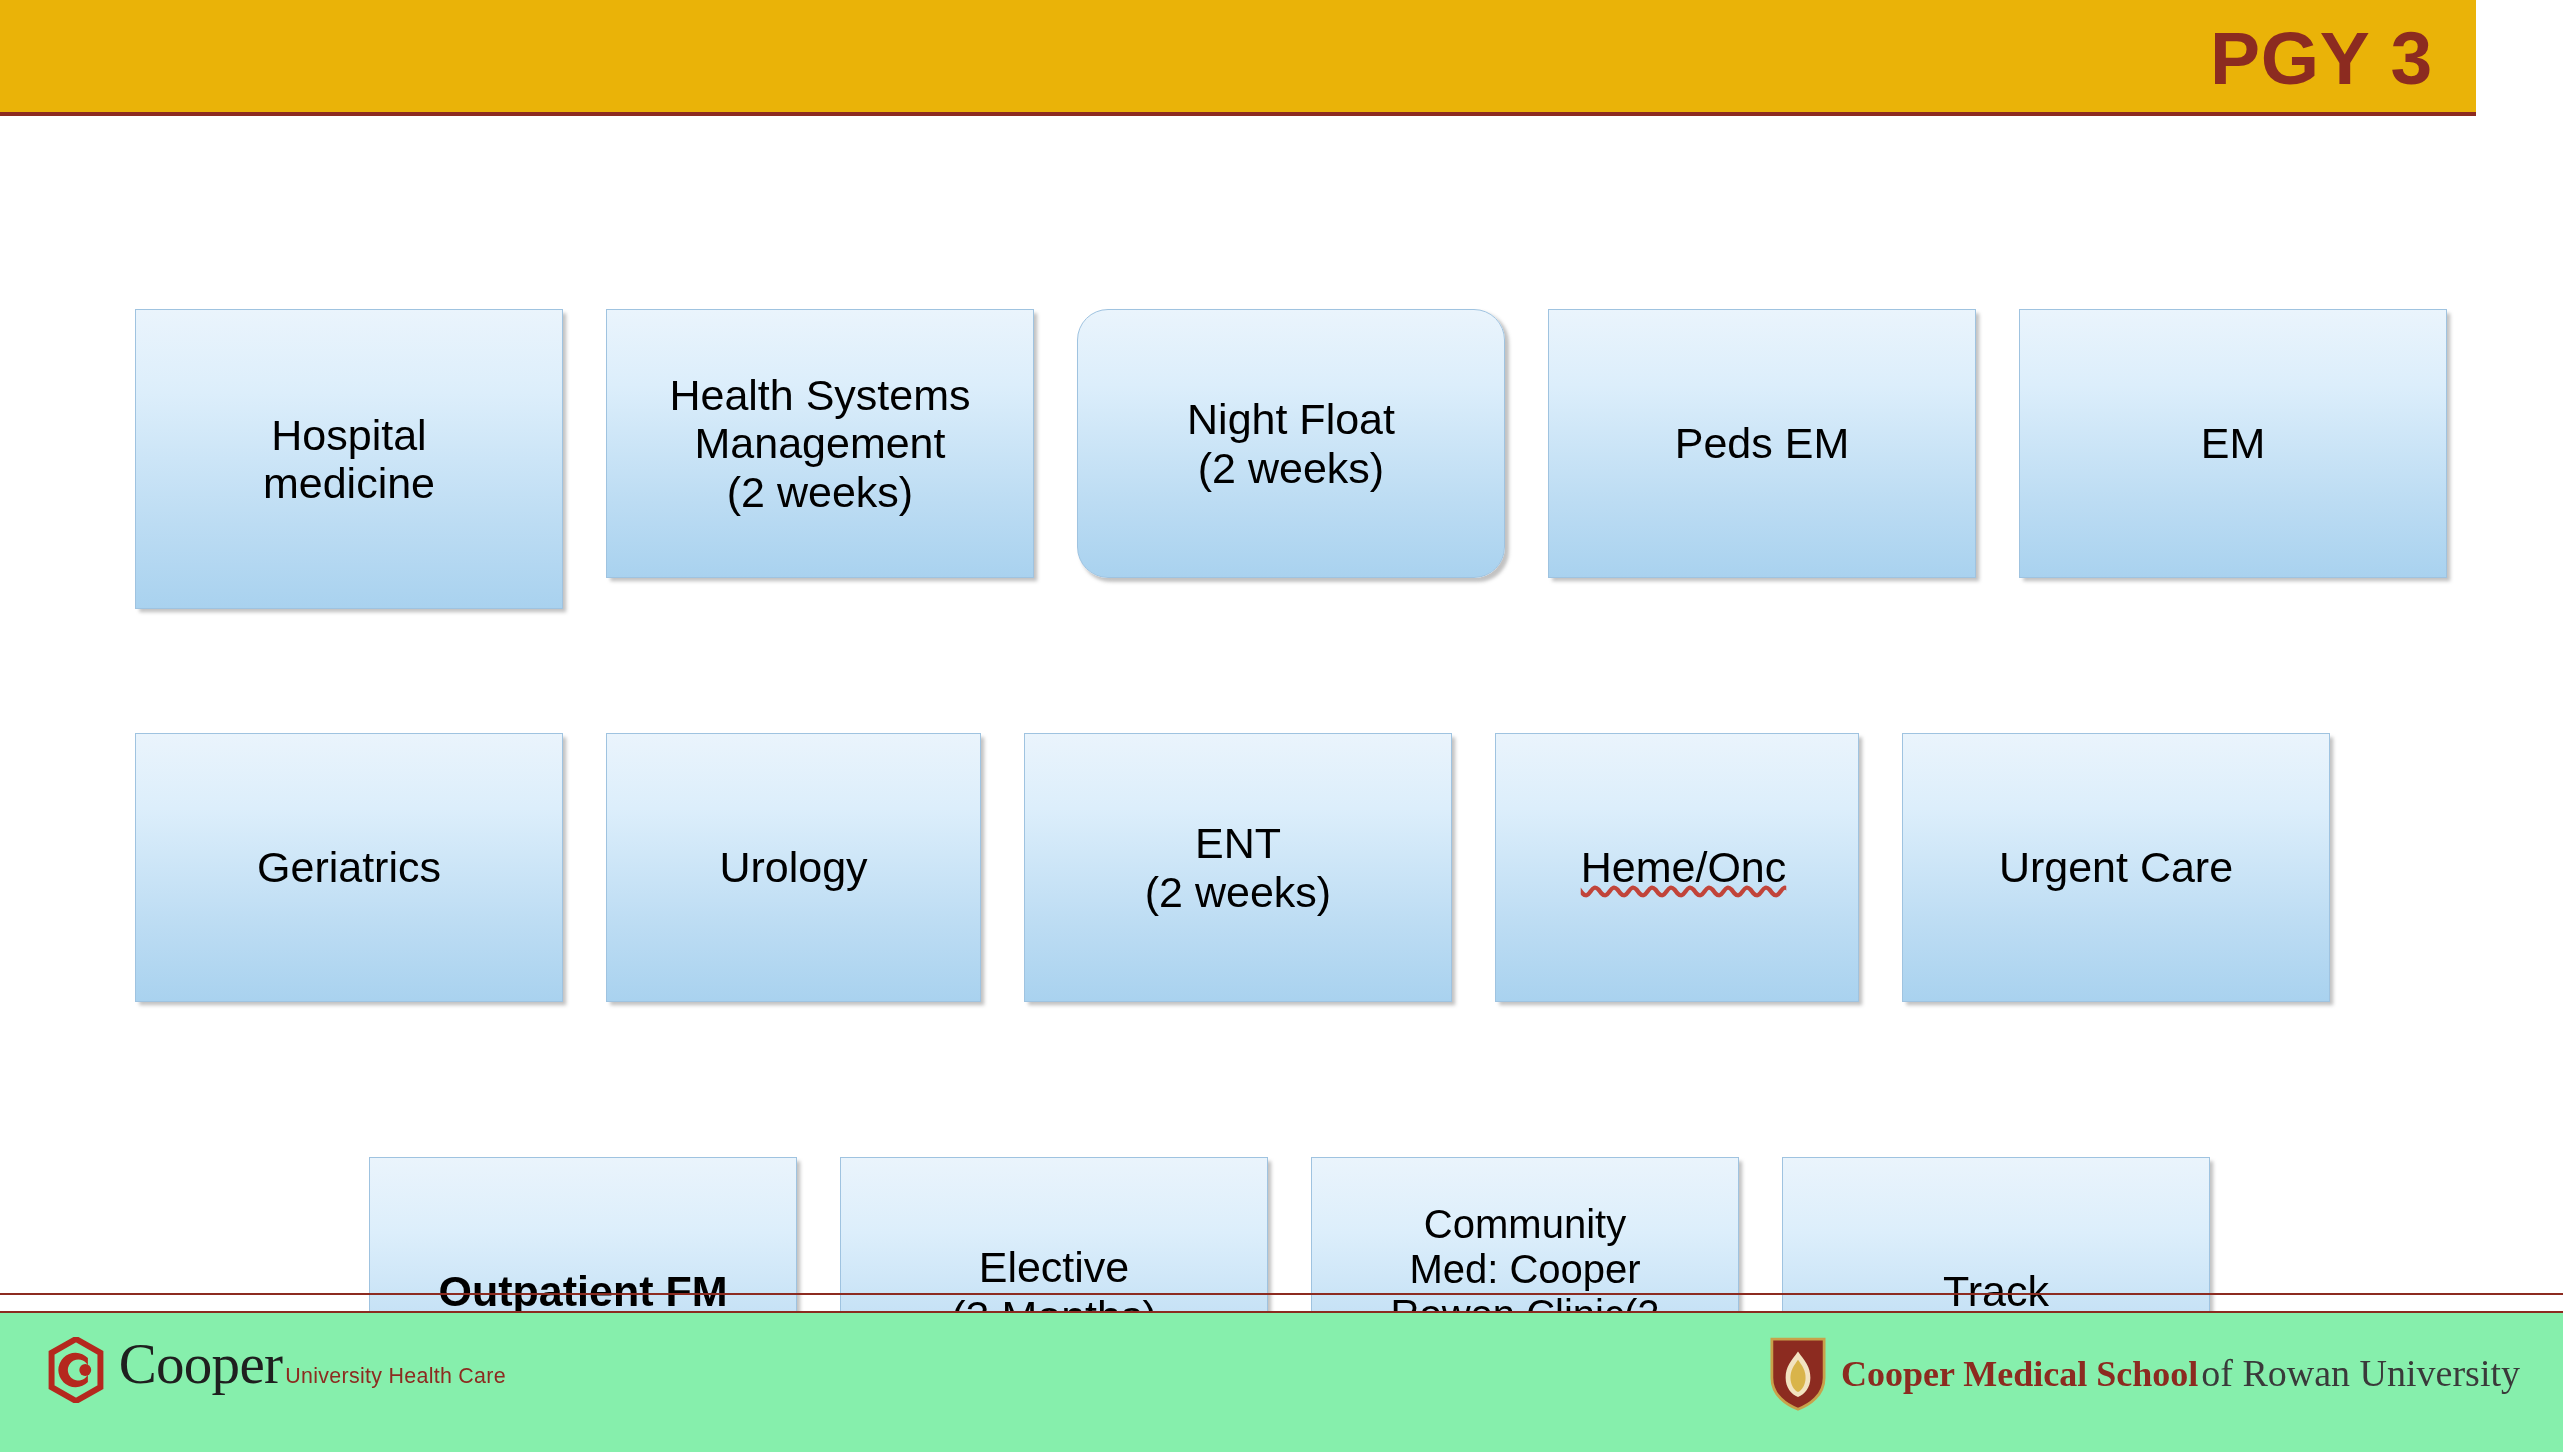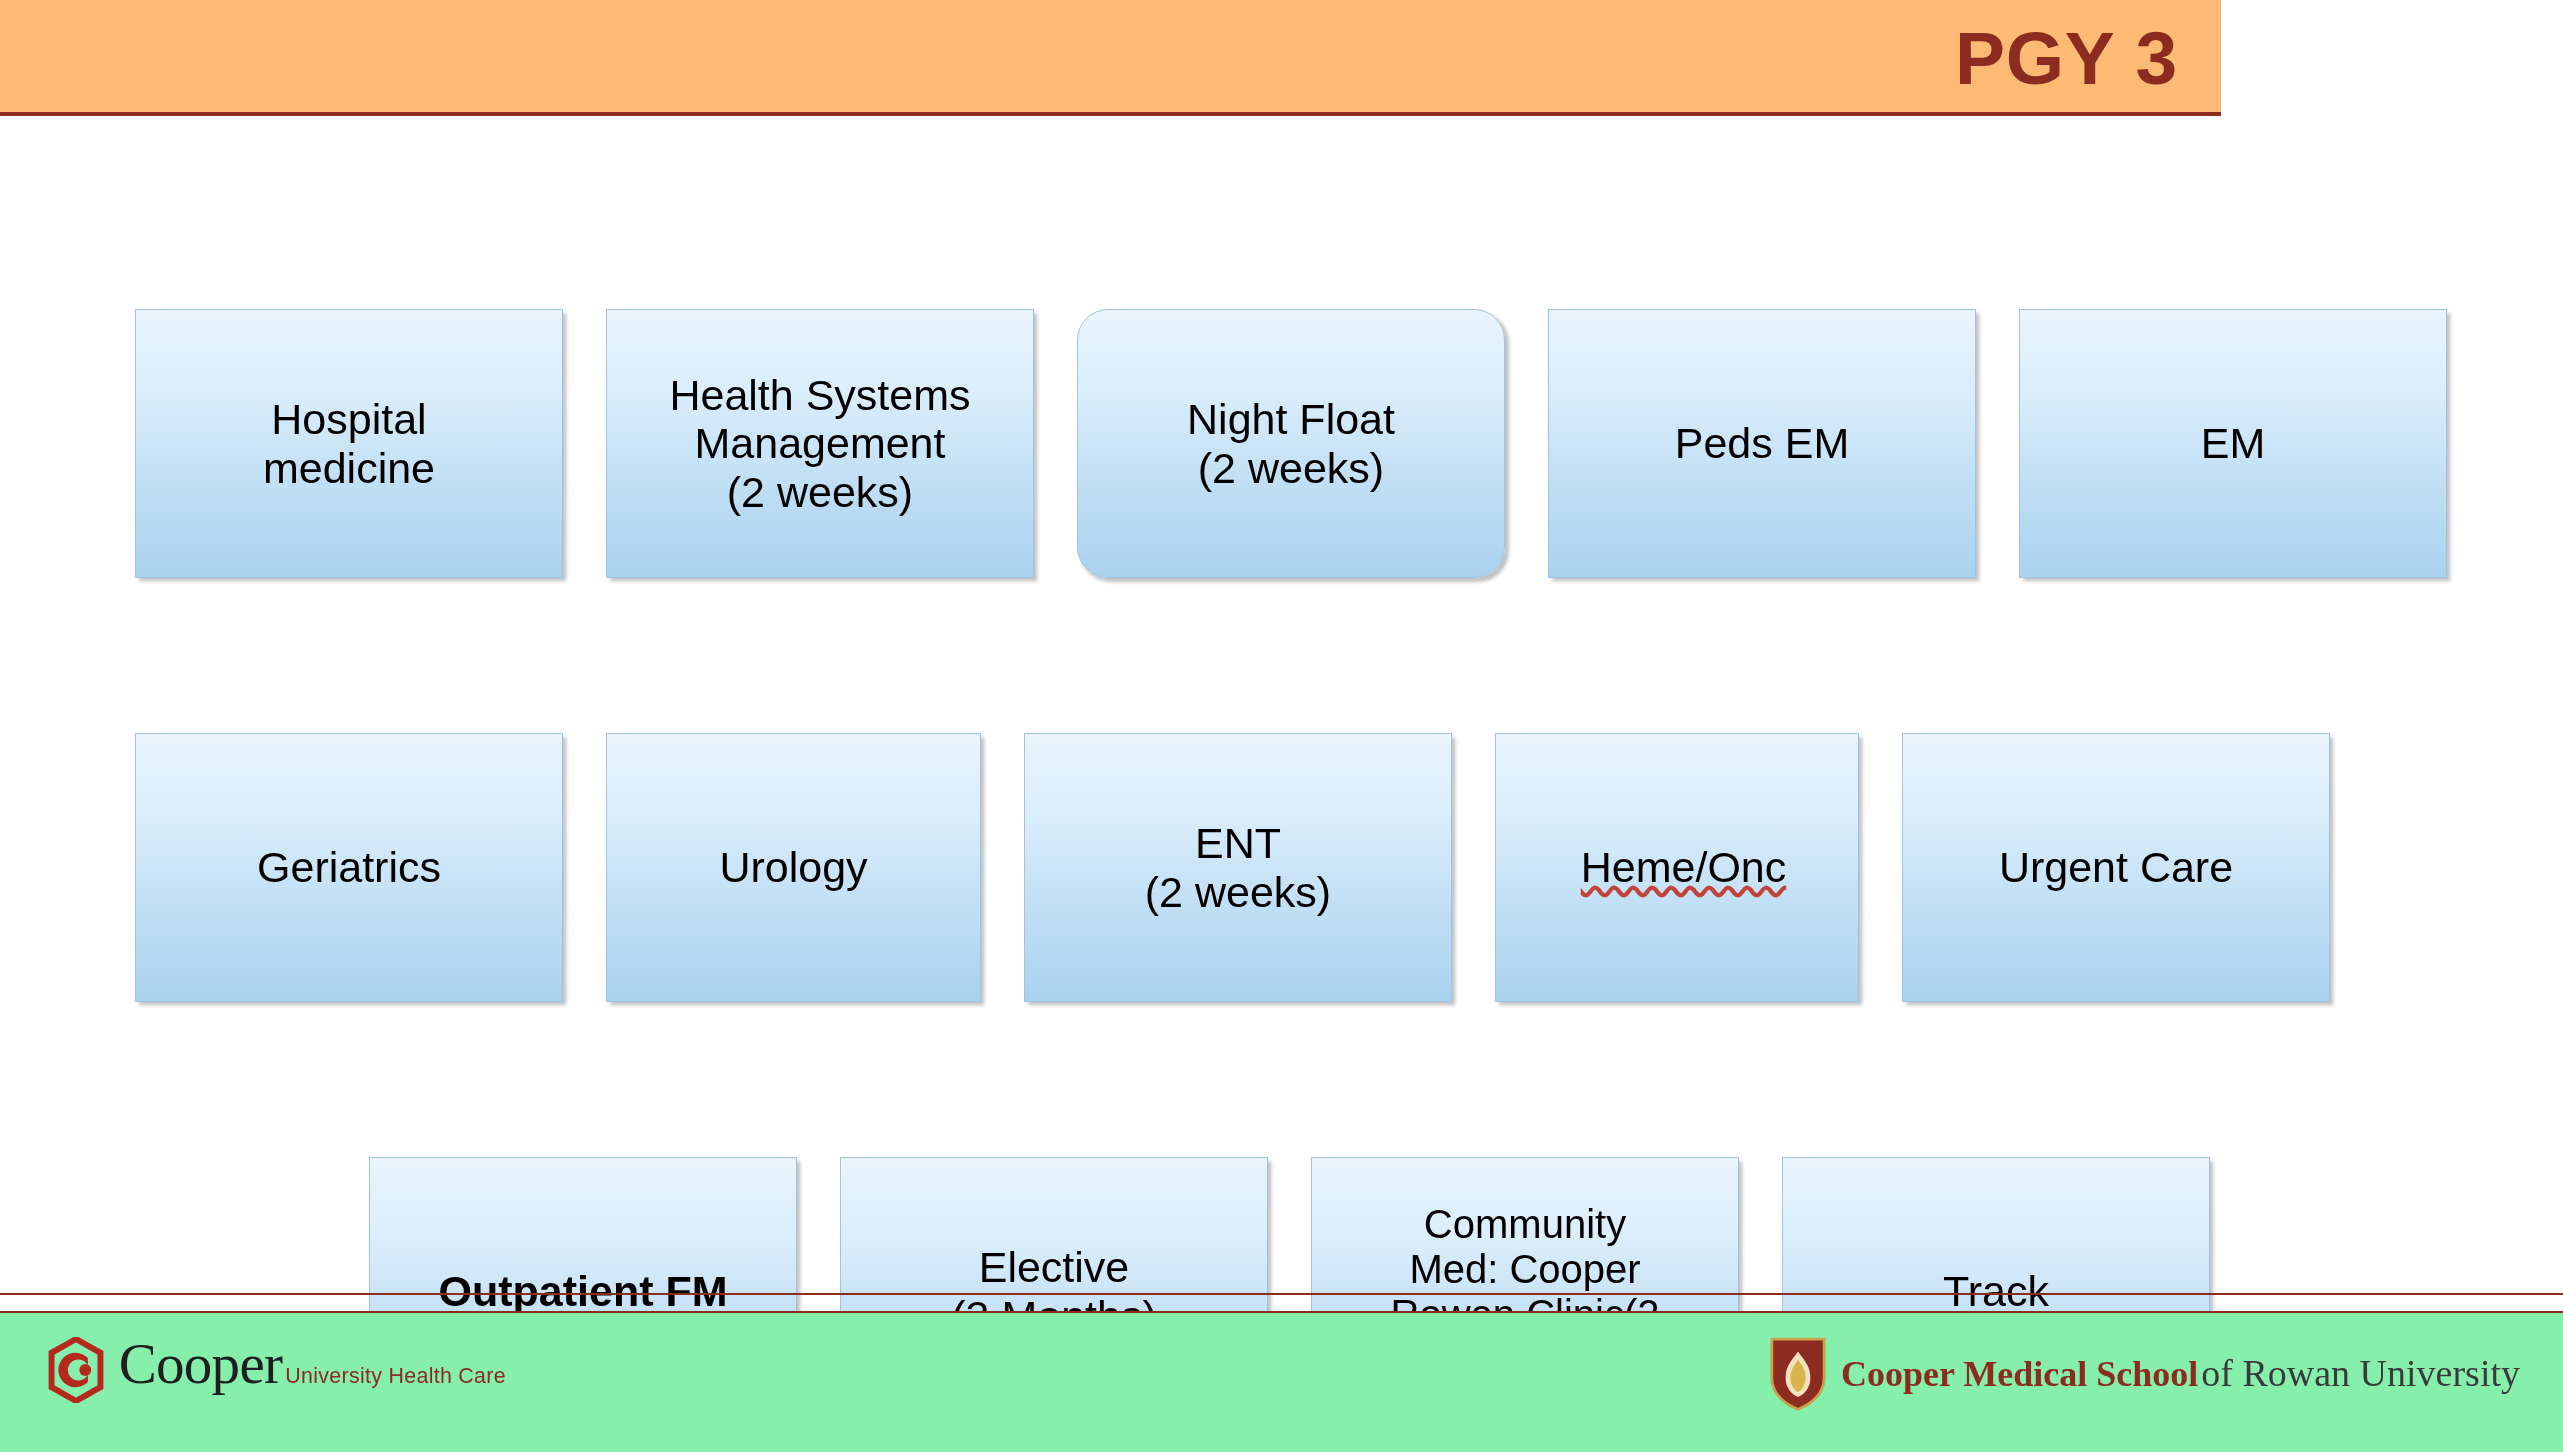--- a/index.html
+++ b/index.html
@@ -13,23 +13,23 @@
     font-family: "Liberation Sans", sans-serif;
     position: relative;
     overflow: hidden;
   }
 
   
   .slide-header {
     position: absolute;
     top: 0;
     left: 0;
-    width: 2221px;
+    width: 2476px;
     height: 116px;
-    background: #fdba74;
+    background: #eab308;
     border-bottom: 4.8px solid #8c2b20;
     box-sizing: border-box;
     text-align: right;
   }
   .slide-title {
     position: absolute;
     right: 43px;
     top: 15px;
     font-size: 75px;
     font-weight: bold;
@@ -66,21 +66,21 @@
     justify-content: center;
     text-align: center;
     color: #000000;
     font-size: 43px;
     line-height: 1.12;
     padding: 4.1px 7px;
   }
   .box span { display: block; }
 
   
-  .r1c1 { width: 428px; height: 269px; margin-right: 43px; }
+  .r1c1 { width: 428px; height: 300px; margin-right: 43px; }
   .r1c2 { width: 428px; height: 269px; margin-right: 43px; }
   .r1c3 { width: 428px; height: 269px; margin-right: 43px; border-radius: 31px; }
   .r1c4 { width: 428px; height: 269px; margin-right: 43px; }
   .r1c5 { width: 428px; height: 269px; }
 
   
   .r2c1 { width: 428px; height: 269px; margin-right: 43px; }
   .r2c2 { width: 375px; height: 269px; margin-right: 43px; }
   .r2c3 { width: 428px; height: 269px; margin-right: 43px; }
   .r2c4 { width: 364px; height: 269px; margin-right: 43px; padding-left: 20px; }

